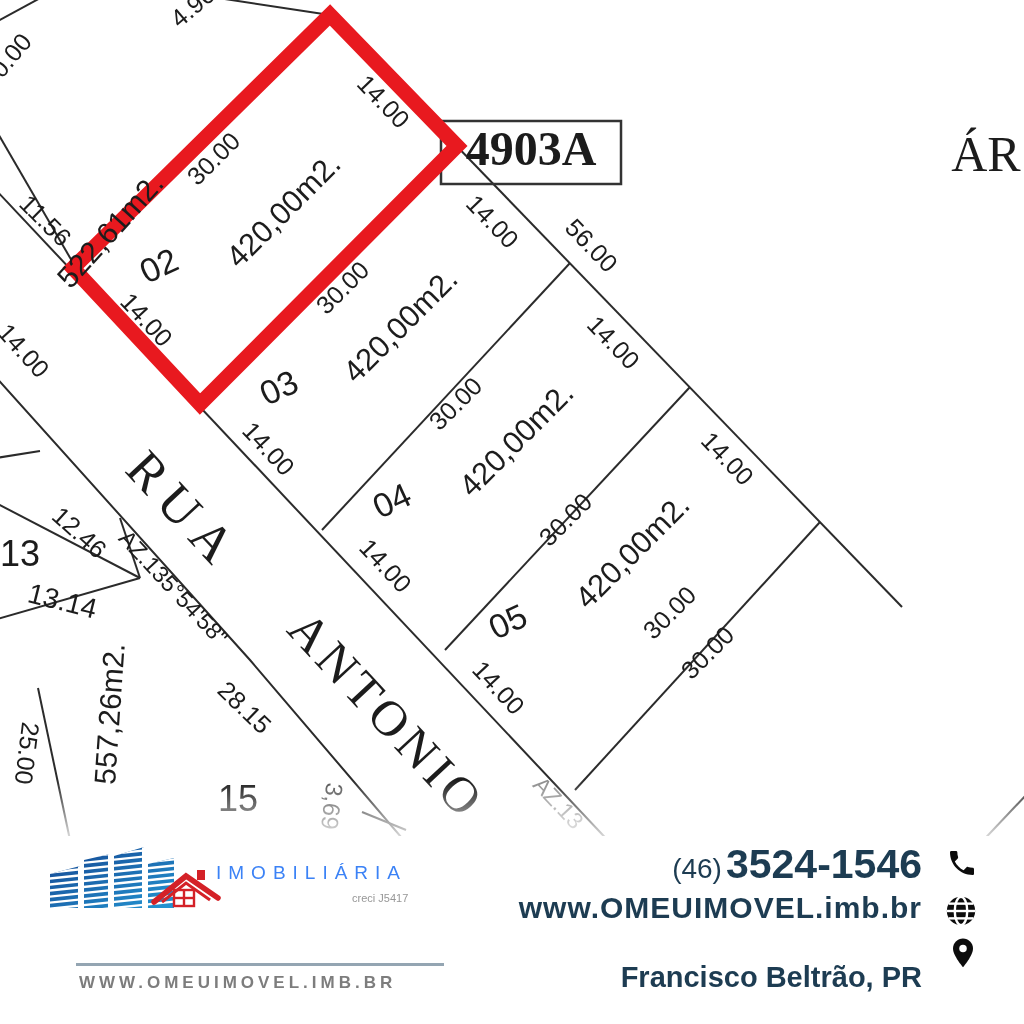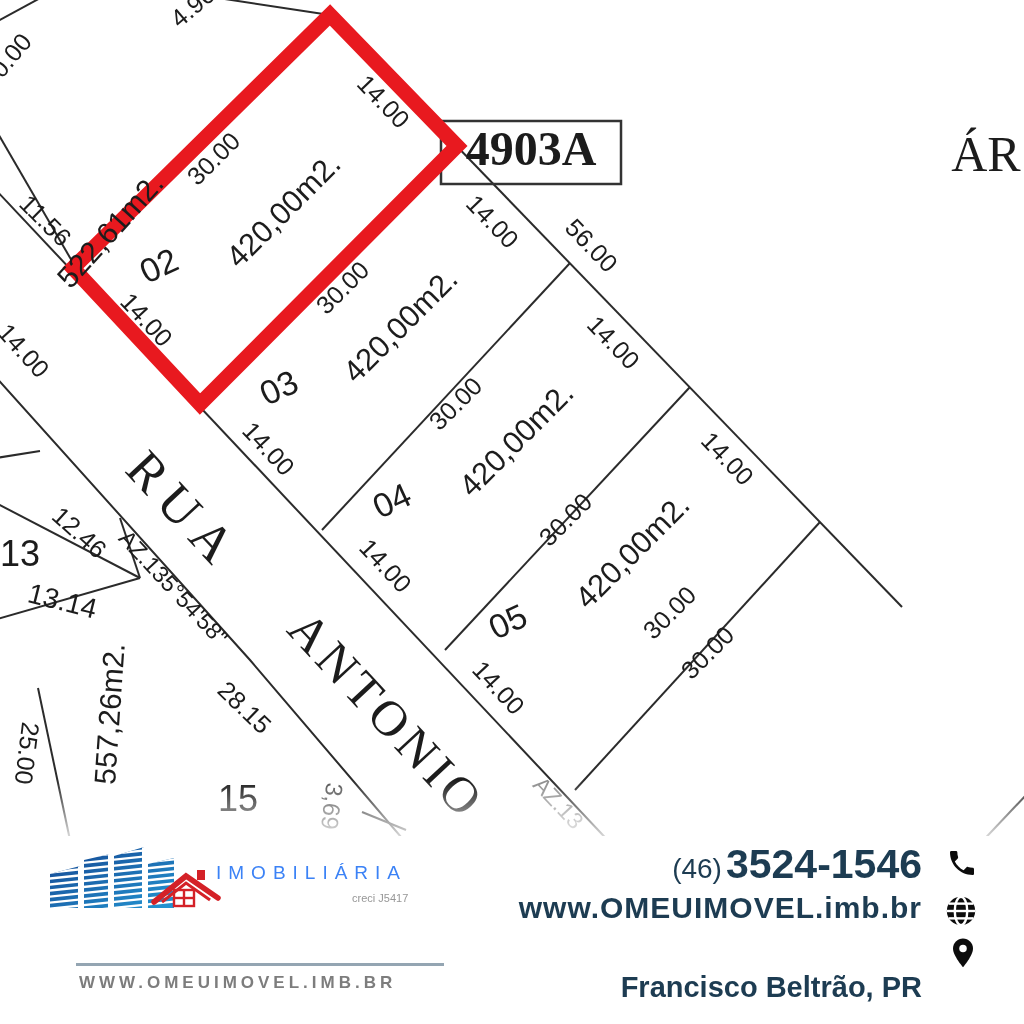--- a/index.html
+++ b/index.html
@@ -47,21 +47,21 @@
     position:absolute;left:79px;top:137px;
     font-size:17px;font-weight:bold;letter-spacing:4px;color:#7d7d7d;white-space:nowrap;
   }
 
   .contact-block{position:absolute;right:0;top:0;width:554px;height:188px;color:#1d3c52;}
   .contact-row{position:absolute;right:102px;white-space:nowrap;text-align:right;}
   .row-phone{top:5px;font-size:41px;font-weight:bold;}
   .row-phone .area{font-size:28px;font-weight:normal;margin-right:4px;}
   .row-site{top:55px;font-size:30px;font-weight:bold;letter-spacing:1px;}
   .row-addr1{top:99px;font-size:29px;font-weight:bold;}
-  .row-addr2{top:135px;font-size:29px;font-weight:bold;}
+  .row-addr2{top:125px;font-size:29px;font-weight:bold;}
   .contact-icon{position:absolute;right:46px;}
   .icon-phone{top:11px;}
   .icon-globe{top:58px;}
   .icon-pin{top:101px;}
 </style>
 </head>
 <body>
 
 <div class="stage">
 

